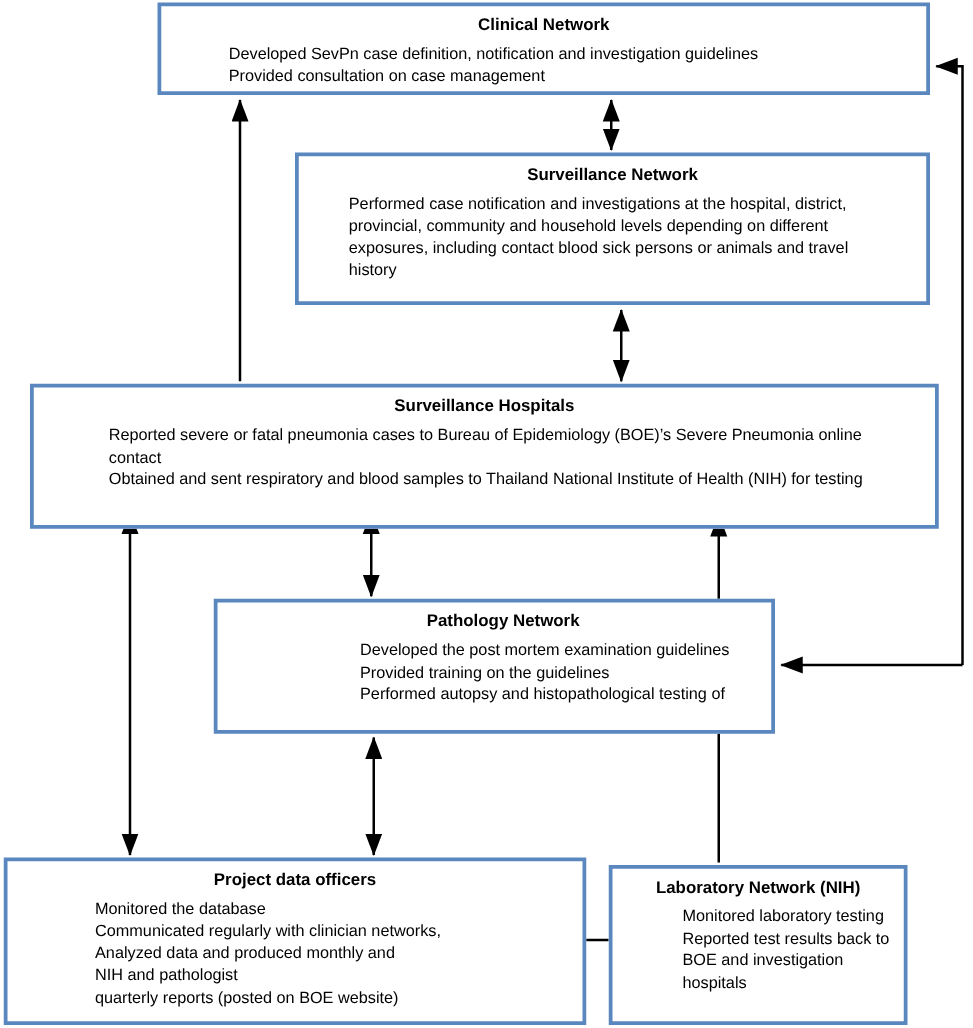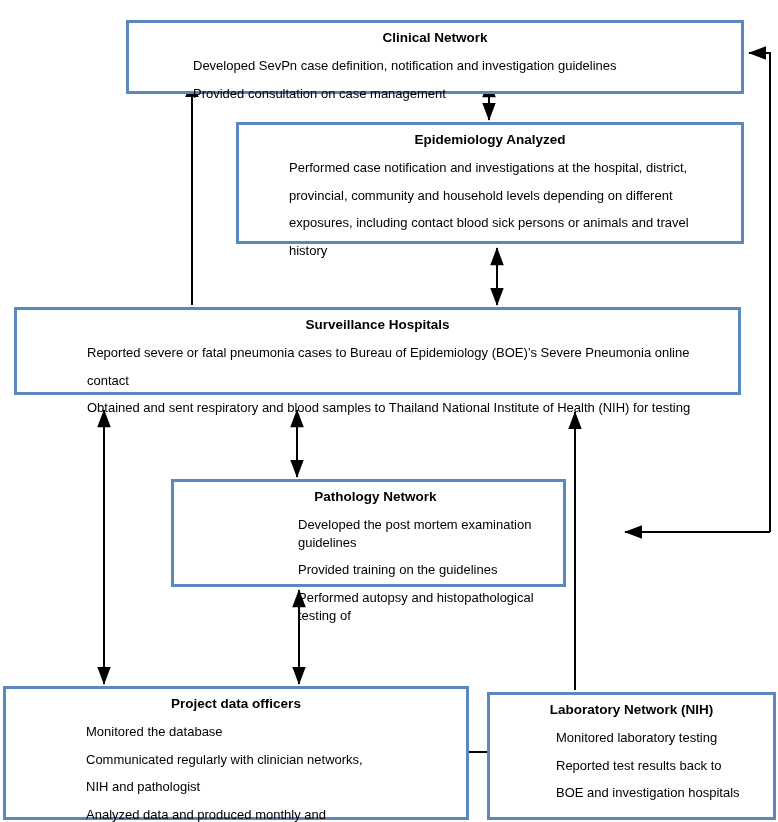--- a/index.html
+++ b/index.html
@@ -43,30 +43,30 @@
     text-align: center;
     line-height: 1.25;
     margin: 1px 0 5px 0;
     white-space: nowrap;
   }
   .node-lines {
     font-size: 13px;
     line-height: 1.36;
   }
   .node-line {
-    margin: 10px;
+    margin: 0;
     padding: 0;
   }
   
-  #node-clinical      { left: 126px; top: 20px;   width: 618px; height: 74px; }
+  #node-clinical      { left: 126px; top: 2px;   width: 618px; height: 74px; }
   #node-epidemiology  { left: 236px; top: 122px; width: 508px; height: 122px; }
-  #node-surveillance  { left: 14px;  top: 307px; width: 727px; height: 88px; }
-  #node-pathology     { left: 171px; top: 479px; width: 395px; height: 108px; padding-left: 24px; }
+  #node-surveillance  { left: 24px;  top: 307px; width: 727px; height: 116px; }
+  #node-pathology     { left: 171px; top: 479px; width: 449px; height: 108px; padding-left: 24px; }
   #node-project       { left: 3px;   top: 686px; width: 466px; height: 134px; }
-  #node-laboratory    { left: 487px; top: 692px; width: 289px; height: 128px; }
+  #node-laboratory    { left: 487px; top: 692px; width: 239px; height: 128px; }
 
   #node-clinical .node-lines,
   #node-epidemiology .node-lines,
   #node-surveillance .node-lines { padding-left: 44px; }
   #node-surveillance .node-lines { padding-left: 50px; }
   #node-epidemiology .node-lines { padding-left: 30px; padding-right: 10px; }
   #node-pathology .node-lines { padding-left: 90px; }
   #node-project .node-lines { padding-left: 60px; }
   #node-laboratory .node-lines { padding-left: 46px; }
   #node-project .node-title { text-align: center; }
@@ -109,21 +109,21 @@
 
   <div class="node" id="node-clinical">
     <div class="node-title">Clinical Network</div>
     <div class="node-lines">
       <p class="node-line">Developed SevPn case definition, notification and investigation guidelines</p>
       <p class="node-line">Provided consultation on case management</p>
     </div>
   </div>
 
   <div class="node" id="node-epidemiology">
-    <div class="node-title">Epidemiology Analyzed</div>
+    <div class="node-title">Surveillance Network</div>
     <div class="node-lines">
       <p class="node-line">Performed case notification and investigations at the hospital, district,</p>
       <p class="node-line">provincial, community and household levels depending on different</p>
       <p class="node-line">exposures, including contact blood sick persons or animals and travel</p>
       <p class="node-line">history</p>
     </div>
   </div>
 
   <div class="node" id="node-surveillance">
     <div class="node-title">Surveillance Hospitals</div>
@@ -141,22 +141,22 @@
       <p class="node-line">Provided training on the guidelines</p>
       <p class="node-line">Performed autopsy and histopathological testing of</p>
     </div>
   </div>
 
   <div class="node" id="node-project">
     <div class="node-title">Project data officers</div>
     <div class="node-lines">
       <p class="node-line">Monitored the database</p>
       <p class="node-line">Communicated regularly with clinician networks,</p>
+      <p class="node-line">Analyzed data and produced monthly and</p>
       <p class="node-line">NIH and pathologist</p>
-      <p class="node-line">Analyzed data and produced monthly and</p>
       <p class="node-line">quarterly reports (posted on BOE website)</p>
     </div>
   </div>
 
   <div class="node" id="node-laboratory">
     <div class="node-title">Laboratory Network (NIH)</div>
     <div class="node-lines">
       <p class="node-line">Monitored laboratory testing</p>
       <p class="node-line">Reported test results back to</p>
       <p class="node-line">BOE and investigation hospitals</p>

